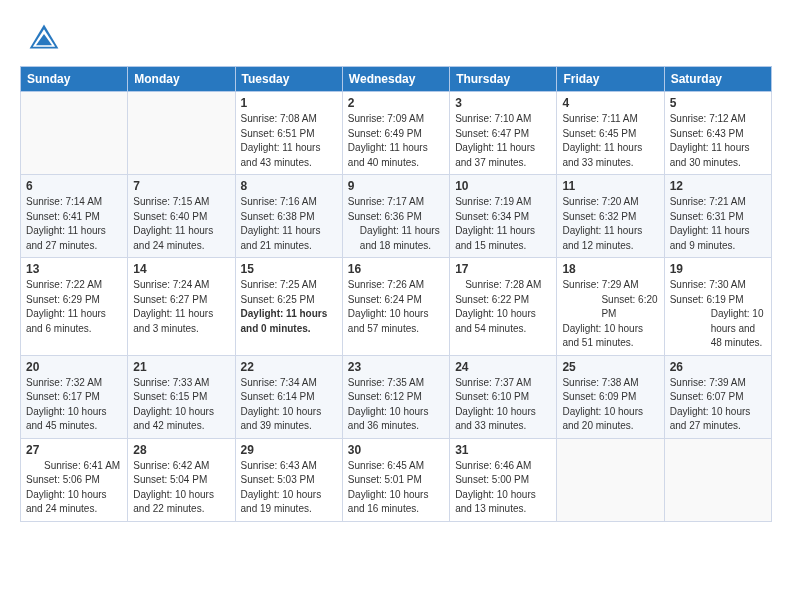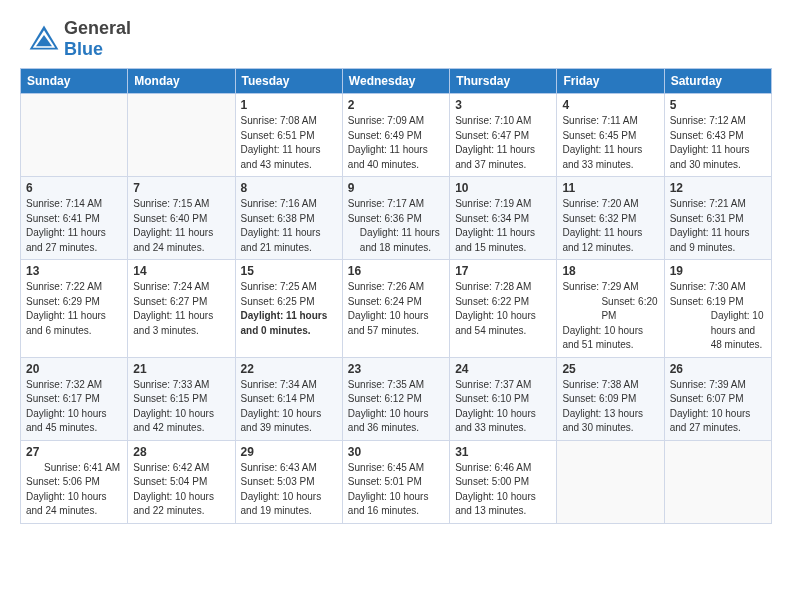--- a/index.html
+++ b/index.html
@@ -90,28 +90,20 @@
 
 <div class="page">
   <div class="header">
     <div class="logo-wrapper">
       <svg class="logo-svg" viewBox="0 0 50 50" xmlns="http://www.w3.org/2000/svg">
 
         <polygon points="30,8 48,38 12,38" fill="#2878c0"></polygon>
         <polygon points="30,14 44,36 16,36" fill="white"></polygon>
         <polygon points="30,20 40,34 20,34" fill="#2878c0"></polygon>
       </svg>
-      <div>
-        <div style="display:flex;">
-          <span style="font-size:18px;font-weight:bold;color:#444;font-family:Arial;">General</span>
-        </div>
-        <div>
-          <span style="font-size:18px;font-weight:bold;color:#2878c0;font-family:Arial;">Blue</span>
-        </div>
-      </div>
     </div>
     <div class="title-block">
       <div class="month-title"></div>
       <div class="location-title"></div>
     </div>
   </div>
 
   <table class="calendar">
     <thead>
       <tr>
@@ -256,21 +248,21 @@
             <div class="day-number">16</div>
             <div class="day-detail">
               <span style="display: block;">Sunrise: 7:26 AM</span>
               <span style="display: block;">Sunset: 6:24 PM</span>
               <span style="display: block;">Daylight: 10 hours and 57 minutes.</span>
             </div>
           </td>
           <td>
             <div class="day-number">17</div>
             <div class="day-detail">
-              <span style="display: block;">Sunrise: 7:28 AM</span>
+              <span style="display: block; text-align: center;">Sunrise: 7:28 AM</span>
               <span style="display: block;">Sunset: 6:22 PM</span>
               <span style="display: block;">Daylight: 10 hours and 54 minutes.</span>
             </div>
           </td>
           <td>
             <div class="day-number">18</div>
             <div class="day-detail">
               <span style="display: block;">Sunrise: 7:29 AM</span>
               <span style="display: block; margin-left: 39px;">Sunset: 6:20 PM</span>
               <span style="display: block;">Daylight: 10 hours and 51 minutes.</span>
@@ -324,21 +316,21 @@
               <span style="display: block;">Sunrise: 7:37 AM</span>
               <span style="display: block;">Sunset: 6:10 PM</span>
               <span style="display: block;">Daylight: 10 hours and 33 minutes.</span>
             </div>
           </td>
           <td>
             <div class="day-number">25</div>
             <div class="day-detail">
               <span style="display: block;">Sunrise: 7:38 AM</span>
               <span style="display: block;">Sunset: 6:09 PM</span>
-              <span style="display: block;">Daylight: 13 hours and 30 minutes.</span>
+              <span style="display: block;">Daylight: 10 hours and 20 minutes.</span>
             </div>
           </td>
           <td>
             <div class="day-number">26</div>
             <div class="day-detail">
               <span style="display: block;">Sunrise: 7:39 AM</span>
               <span style="display: block;">Sunset: 6:07 PM</span>
               <span style="display: block;">Daylight: 10 hours and 27 minutes.</span>
             </div>
           </td>

